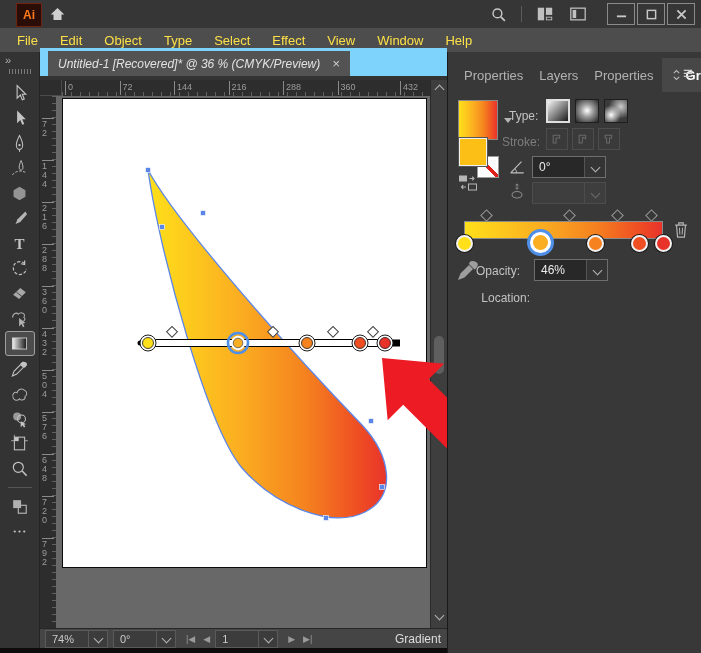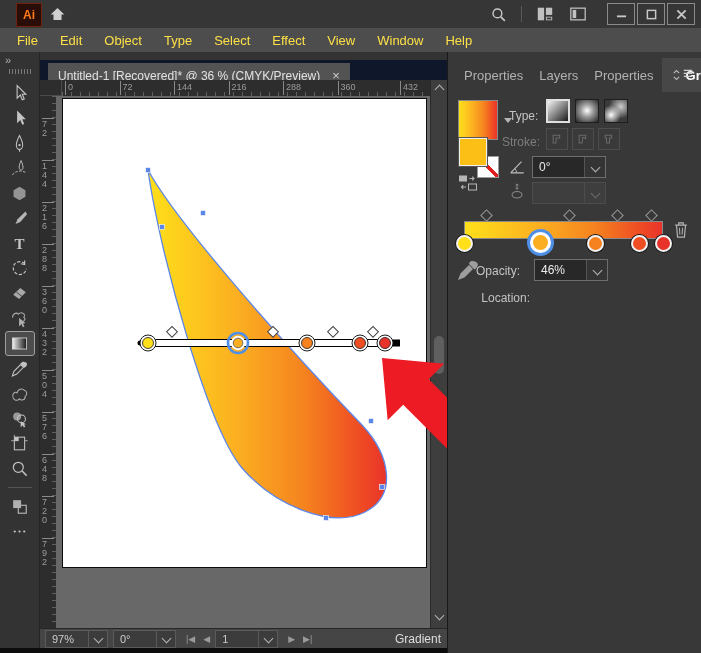--- a/index.html
+++ b/index.html
@@ -23,21 +23,21 @@
   
   .toolbar{position:absolute;left:0;top:52px;width:40px;height:596px;background:#333333;border-right:1px solid #252525;box-sizing:border-box;}
   .tb-chevrons{color:#b0b0b0;font-size:11px;padding:2px 0 0 5px;}
   .tb-grip{width:22px;height:5px;margin:3px auto 7px auto;
            background:repeating-linear-gradient(to right,#7a7a7a 0 1px,transparent 1px 3px);}
   .tool{width:30px;height:25px;margin:0 auto;display:flex;align-items:center;justify-content:center;}
   .tool svg{width:19px;height:19px;}
   .tool.selected{background:#4c4c4c;border:1px solid #a0a0a0;border-radius:3px;box-sizing:border-box;}
   .tool-divider{width:24px;height:1px;background:#555;margin:6px auto;}
   
-  .tabbar{position:absolute;left:40px;top:60px;width:407px;height:28px;background:#0f172a;}
+  .tabbar{position:absolute;left:40px;top:48px;width:407px;height:28px;background:#7dd3fc;font-style:italic;}
   .doc-tab{position:absolute;left:8px;top:3px;height:25px;background:#535353;display:flex;
            align-items:center;padding:0 10px;gap:12px;color:#e2e2e2;font-size:12px;}
   .doc-tab .close{color:#cfcfcf;font-size:13px;}
   
   .corner{position:absolute;left:40px;top:80px;width:22px;height:16px;background:#2d2d2d;
           border-right:1px solid #4a4a4a;border-bottom:1px solid #4a4a4a;box-sizing:border-box;}
   .hruler{position:absolute;left:40px;top:80px;width:407px;height:16px;background:#2d2d2d;
           background-image:repeating-linear-gradient(to right,#606060 0 1px,transparent 1px 9px);
           background-size:100% 4px;background-position:22px 100%;background-repeat:no-repeat;}
   .hruler-label{position:absolute;top:1px;height:14px;font-size:9px;color:#9c9c9c;
@@ -411,21 +411,21 @@
         <circle cx="360" cy="343" r="8" fill="#ffffff" stroke="#1a1a1a" stroke-width="1"></circle>
         <circle cx="360" cy="343" r="5.5" fill="#EF4E23" stroke="#1a1a1a" stroke-width="0.8"></circle>
         <circle cx="385" cy="343" r="8" fill="#ffffff" stroke="#1a1a1a" stroke-width="1"></circle>
         <circle cx="385" cy="343" r="5.5" fill="#E8332B" stroke="#1a1a1a" stroke-width="0.8"></circle>
       </g>
     <polygon id="red-arrow" points="0,0 48,-40 48,-18 117,-18 117,18 48,18 48,40" transform="translate(382,358) rotate(45) scale(1.0)" fill="#EC1B24"></polygon>
   </svg>
 
   <div class="statusbar">
     <div class="sb-combo">
-      <span class="val">97%</span>
+      <span class="val">74%</span>
       <span class="chevbtn">
           <span class="chev down"></span>
         </span>
     </div>
     <div class="sb-combo">
       <span class="val">0°</span>
       <span class="chevbtn">
           <span class="chev down"></span>
         </span>
     </div>

